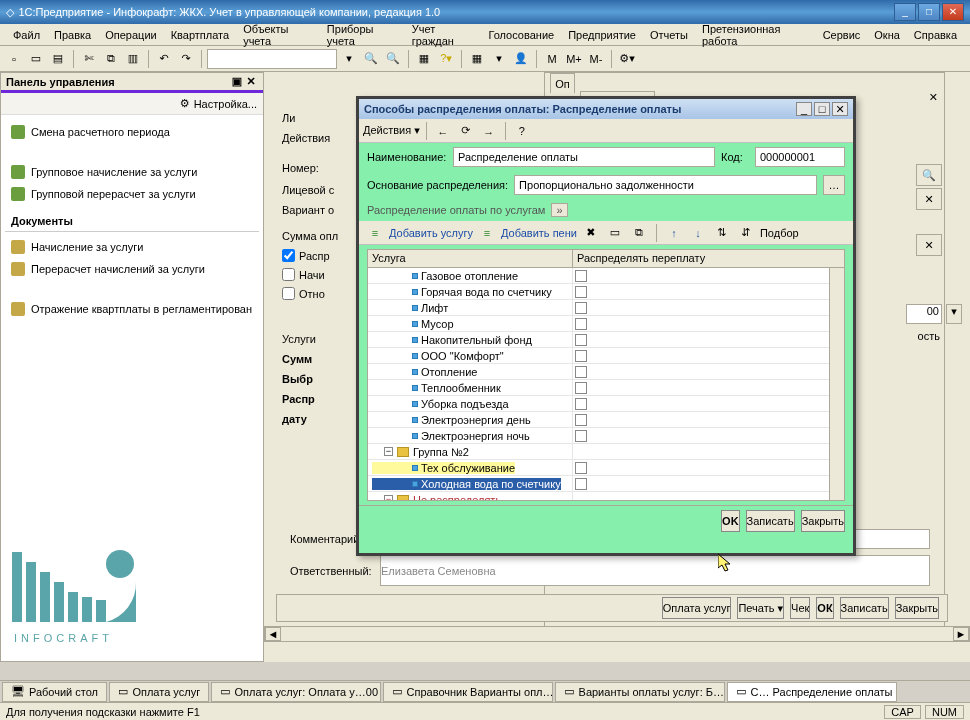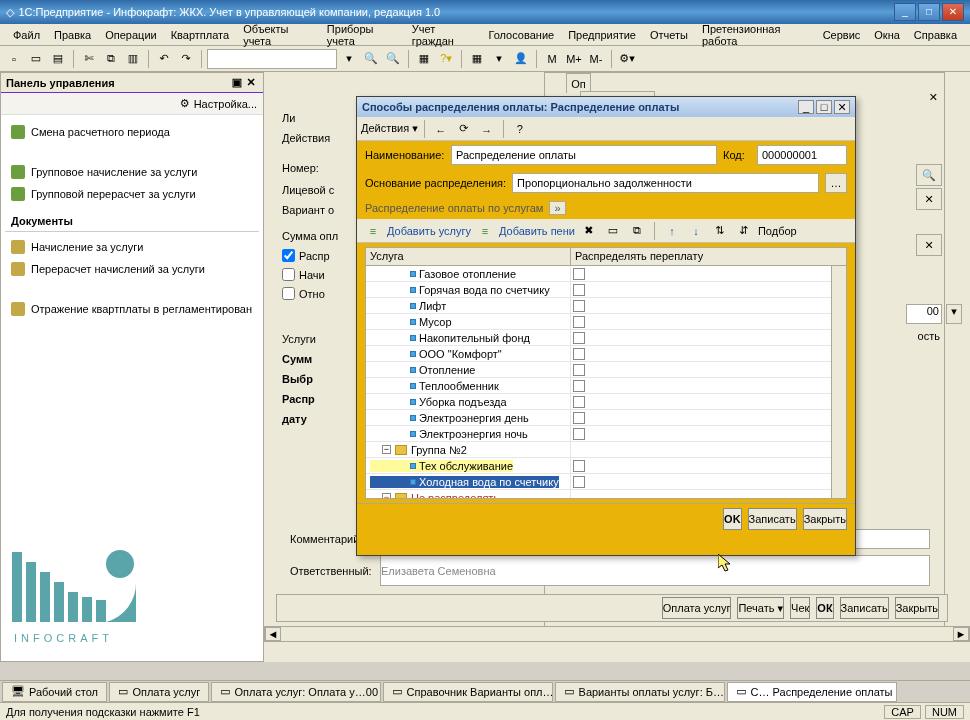--- a/index.html
+++ b/index.html
@@ -10,36 +10,36 @@
   .win-btn.cl{background:linear-gradient(#e06a55,#c33b1e)}
   .menubar{height:22px;background:#ece9d8;border-bottom:1px solid #aca899;display:flex;align-items:center;padding:0 6px}
   .menubar span{padding:3px 7px;cursor:default}
   .toolbar{height:26px;background:#ece9d8;border-bottom:1px solid #aca899;display:flex;align-items:center;padding:0 4px;gap:2px}
   .tb-ic{width:20px;height:20px;border:1px solid transparent;display:inline-flex;align-items:center;justify-content:center}
   .tb-sep{width:1px;height:18px;background:#aca899;margin:0 3px}
   .search-in{width:130px;height:20px;border:1px solid #aca899;background:#fff}
   .main{display:flex;height:590px}
   
   .leftp{width:264px;background:#fff;border:1px solid #aca899;display:flex;flex-direction:column}
-  .leftp .hd{height:20px;background:#ece9d8;border-bottom:1px solid #6d28d9;display:flex;align-items:center;padding:0 5px;font-weight:bold}
+  .leftp .hd{height:20px;background:#ece9d8;border-bottom:3px solid #6d28d9;display:flex;align-items:center;padding:0 5px;font-weight:bold}
   .leftp .hd .spacer{flex:1}
   .leftp .hd .x{width:14px;height:14px;text-align:center;line-height:12px;cursor:pointer}
   .leftp .cfg{height:22px;background:#f4f3ee;border-bottom:1px solid #ddd;display:flex;align-items:center;justify-content:flex-end;padding:0 6px;gap:4px}
   .leftp .body{flex:1;padding:6px 4px;overflow:hidden}
   .nav-item{display:flex;align-items:center;gap:6px;padding:4px 6px;cursor:pointer}
   .nav-ic{width:14px;height:14px;display:inline-block;background:#6b9e3f;border-radius:2px}
   .sec-hd{padding:4px 6px;font-weight:bold;border-bottom:1px solid #ccc;margin:6px 0 4px 0}
   .logo{position:absolute;left:10px;bottom:68px}
   
   .rightp{flex:1;position:relative;background:#ece9d8;overflow:hidden}
   .hscroll{position:absolute;left:0;right:0;bottom:20px;height:16px;background:#ece9d8;border:1px solid #aca899;display:flex}
   .hscroll .arr{width:16px;background:#ece9d8;border:1px solid #aca899;text-align:center;line-height:12px}
   .hscroll .track{flex:1}
   
-  .dlg{position:absolute;background:#eab308;border:1px solid #404040;box-shadow:3px 3px 6px rgba(0,0,0,.3)}
+  .dlg{position:absolute;background:#86efac;border:3px solid #404040;box-shadow:3px 3px 6px rgba(0,0,0,.3)}
   .dlg .tbar{height:20px;background:linear-gradient(#cfe0f3,#a8c4e6);display:flex;align-items:center;padding:0 5px}
   .dlg .tbar .ttl{font-weight:bold;color:#1a3c6e}
   .dlg .tbar .spacer{flex:1}
   .dlg .dx{width:16px;height:14px;border:1px solid #888;background:#e8e8e8;text-align:center;line-height:12px;margin-left:2px}
   .dlg .actbar{height:24px;background:#ece9d8;border-bottom:1px solid #c0c0c0;display:flex;align-items:center;padding:0 4px;gap:3px}
   .frm-row{display:flex;align-items:center;padding:4px 8px;gap:6px}
   .frm-row label{min-width:130px}
   .frm-row input[type=text]{flex:1;height:20px;border:1px solid #aca899;padding:0 4px}
   .frm-row .kod{width:90px}
   .frm-row .ell{width:22px;height:20px;border:1px solid #aca899;background:#ece9d8;text-align:center;line-height:18px}
@@ -185,21 +185,21 @@
       <div class="nav-item">
           <span class="nav-ic" style="background:#c4a848"></span>
           <span>Отражение квартплаты в регламентирован</span>
         </div>
     </div>
   </div>
 
   <div class="rightp">
 
     <div class="bg1">
-      <div class="tab" style="left:21px;width:25px">
+      <div class="tab" style="left:5px;width:25px">
           <span>Оп</span>
         </div>
       <div class="tab" style="left:35px;width:75px;top:18px">
           <span>Оплата</span>
         </div>
       <span style="position:absolute;right:6px;top:18px" class="dx">✕</span>
     </div>
 
     <div class="bg-form" style="left:18px;top:36px;width:80px">
       <span class="lbl">Ли</span>

